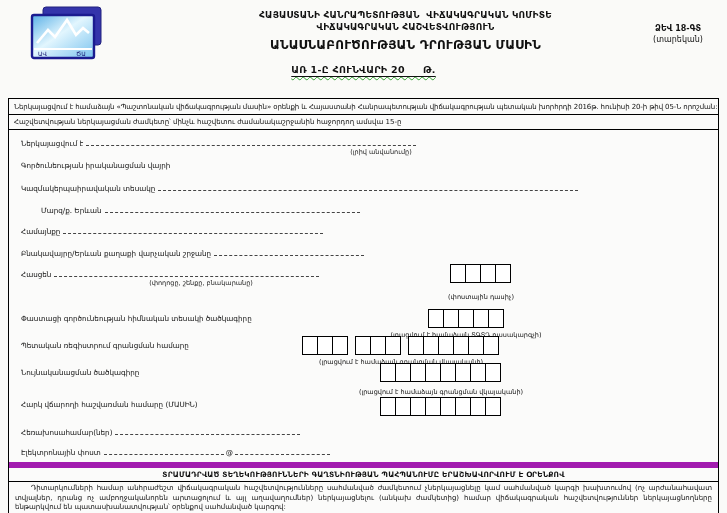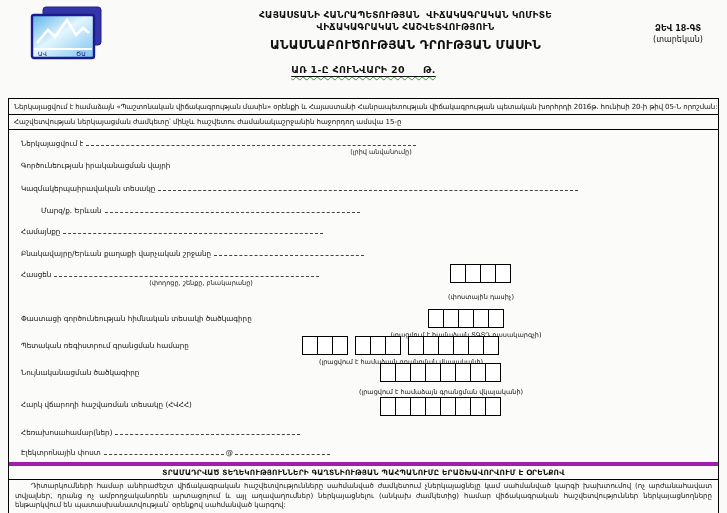--- a/index.html
+++ b/index.html
@@ -11,21 +11,21 @@
   .form-code-block{position:absolute;right:24px;top:23px;text-align:center;font-size:8px;line-height:11px;}
   .form-code{font-weight:bold;}
   .subject{padding-left:84px;text-align:center;font-weight:bold;font-size:12px;margin-top:5px;letter-spacing:.2px;}
   .title-wrap{text-align:center;margin-top:12px;font-size:9.5px;font-weight:bold;letter-spacing:.3px;}
   .wavy{text-decoration:underline wavy #2e9e2e;text-underline-offset:3px;}
   .solid{text-decoration:underline;}
   
   .sheet{margin:0 8px;border:1px solid #000;background:#fbfbfa;}
   .row-legal{border-bottom:1px solid #000;padding:4px 5px 3px;font-size:7px;white-space:nowrap;overflow:hidden;letter-spacing:-.1px;}
   .row-deadline{border-bottom:1px solid #000;padding:3px 5px;font-size:7px;}
-  .row-main{position:relative;border-bottom:4px solid #a21caf;padding:7px 10px 0 12px;font-size:7.2px;}
+  .row-main{position:relative;border-bottom:6px solid #a21caf;padding:7px 10px 0 12px;font-size:7.2px;}
   .row-conf{border-bottom:1px solid #000;text-align:center;font-weight:bold;font-size:7.4px;padding:2px 0;letter-spacing:.2px;}
   .row-penalty{padding:2px 6px 5px;font-size:7px;line-height:9.5px;text-align:justify;}
   .row-penalty .ind{display:inline-block;width:16px;}
   
   .fr{position:relative;}
   .lbl{display:inline-block;vertical-align:baseline;}
   .fill{display:inline-block;height:8px;border-bottom:1px dashed #444;vertical-align:baseline;margin-left:3px;}
   .hint{font-size:6.5px;color:#222;}
   .cbox{width:14px;height:17px;border:1px solid #000;background:#fff;margin-left:-1px;}
   .boxline{display:flex;justify-content:center;}
@@ -187,21 +187,21 @@
               <div class="cbox"></div>
               <div class="cbox"></div>
               <div class="cbox"></div>
               <div class="cbox"></div>
             </div>
           <div class="boxcap" style="margin-top:6px">(լրացվում է համաձայն գրանցման վկայականի)</div>
         </div>
       </div>
 
       <div class="fr r-tin">
-        <span class="lbl">Հարկ վճարողի հաշվառման տեսակը (ՀՎՀՀ)</span>
+        <span class="lbl">Հարկ վճարողի հաշվառման համարը (ՄԱՍԻՆ)</span>
         <div class="boxzone" style="left:300px;top:-3px;width:240px">
           <div class="boxline">
               <div class="cbox"></div>
               <div class="cbox"></div>
               <div class="cbox"></div>
               <div class="cbox"></div>
               <div class="cbox"></div>
               <div class="cbox"></div>
               <div class="cbox"></div>
               <div class="cbox"></div>

